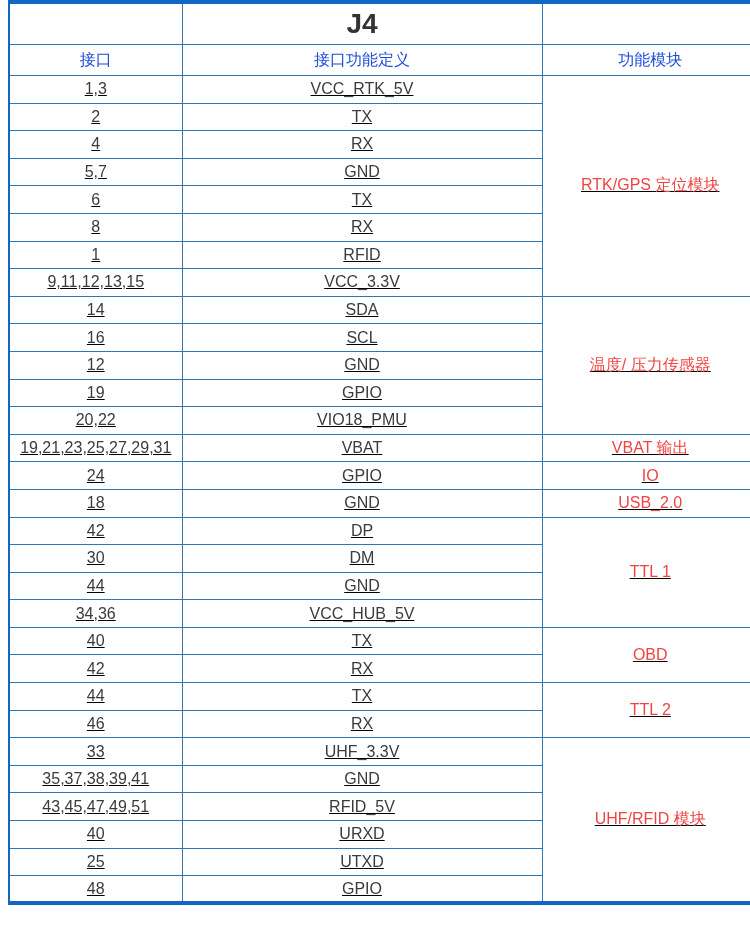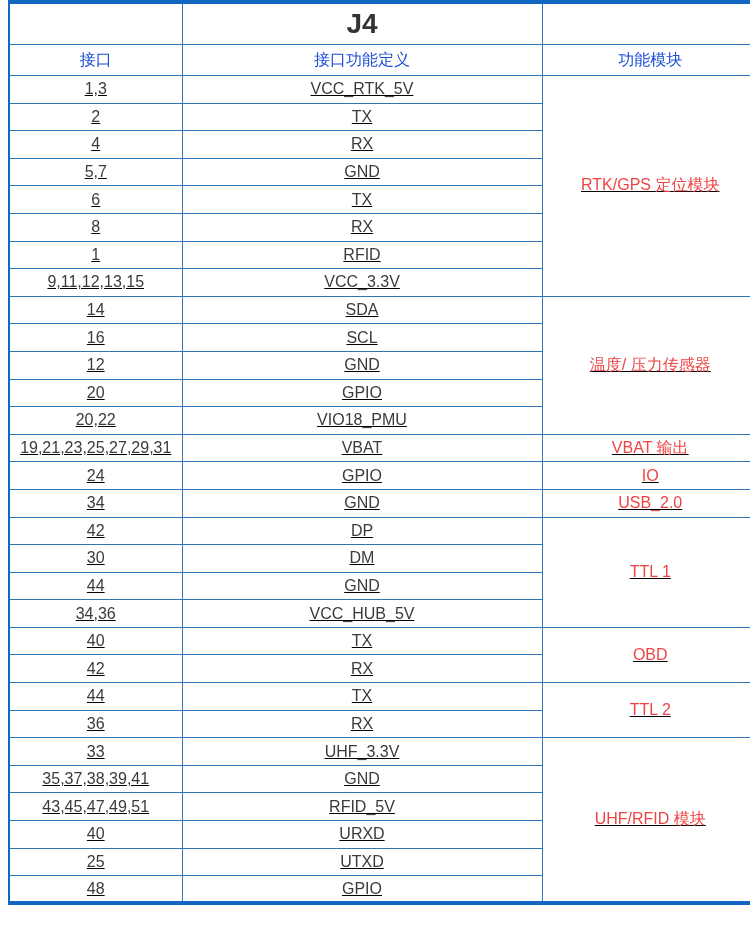--- a/index.html
+++ b/index.html
@@ -119,39 +119,39 @@
         </tr>
         <tr>
           <td>16</td>
           <td>SCL</td>
         </tr>
         <tr>
           <td>12</td>
           <td>GND</td>
         </tr>
         <tr>
-          <td>20</td>
+          <td>19</td>
           <td>GPIO</td>
         </tr>
         <tr>
           <td>20,22</td>
           <td>VIO18_PMU</td>
         </tr>
         <tr>
           <td>19,21,23,25,27,29,31</td>
           <td>VBAT</td>
           <td class="module-cell" rowspan="1">VBAT 输出</td>
         </tr>
         <tr>
           <td>24</td>
           <td>GPIO</td>
           <td class="module-cell" rowspan="1">IO</td>
         </tr>
         <tr>
-          <td>34</td>
+          <td>18</td>
           <td>GND</td>
           <td class="module-cell" rowspan="1">USB_2.0</td>
         </tr>
         <tr>
           <td>42</td>
           <td>DP</td>
           <td class="module-cell" rowspan="4">TTL 1</td>
         </tr>
         <tr>
           <td>30</td>
@@ -173,21 +173,21 @@
         <tr>
           <td>42</td>
           <td>RX</td>
         </tr>
         <tr>
           <td>44</td>
           <td>TX</td>
           <td class="module-cell" rowspan="2">TTL 2</td>
         </tr>
         <tr>
-          <td>36</td>
+          <td>46</td>
           <td>RX</td>
         </tr>
         <tr>
           <td>33</td>
           <td>UHF_3.3V</td>
           <td class="module-cell" rowspan="6">UHF/RFID 模块</td>
         </tr>
         <tr>
           <td>35,37,38,39,41</td>
           <td>GND</td>

